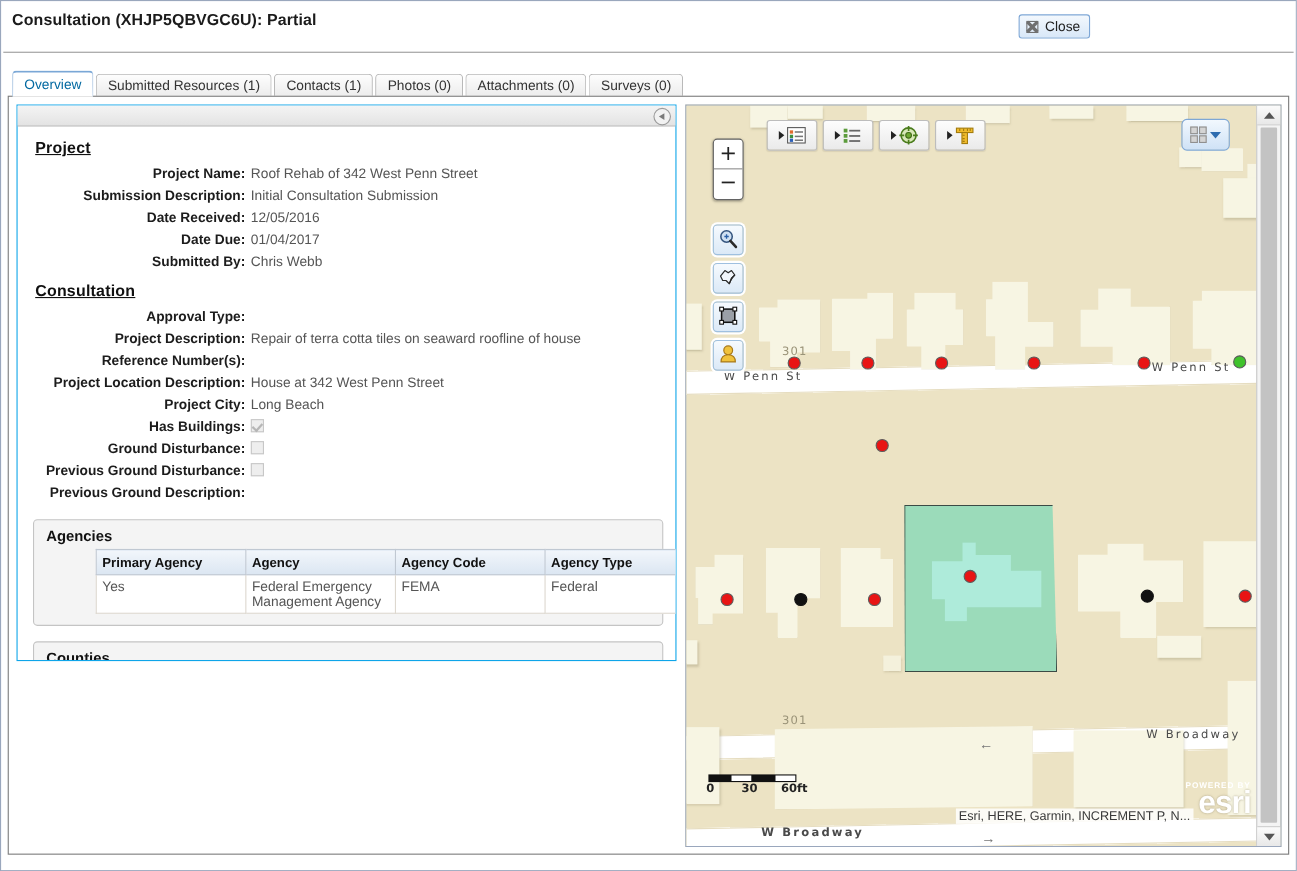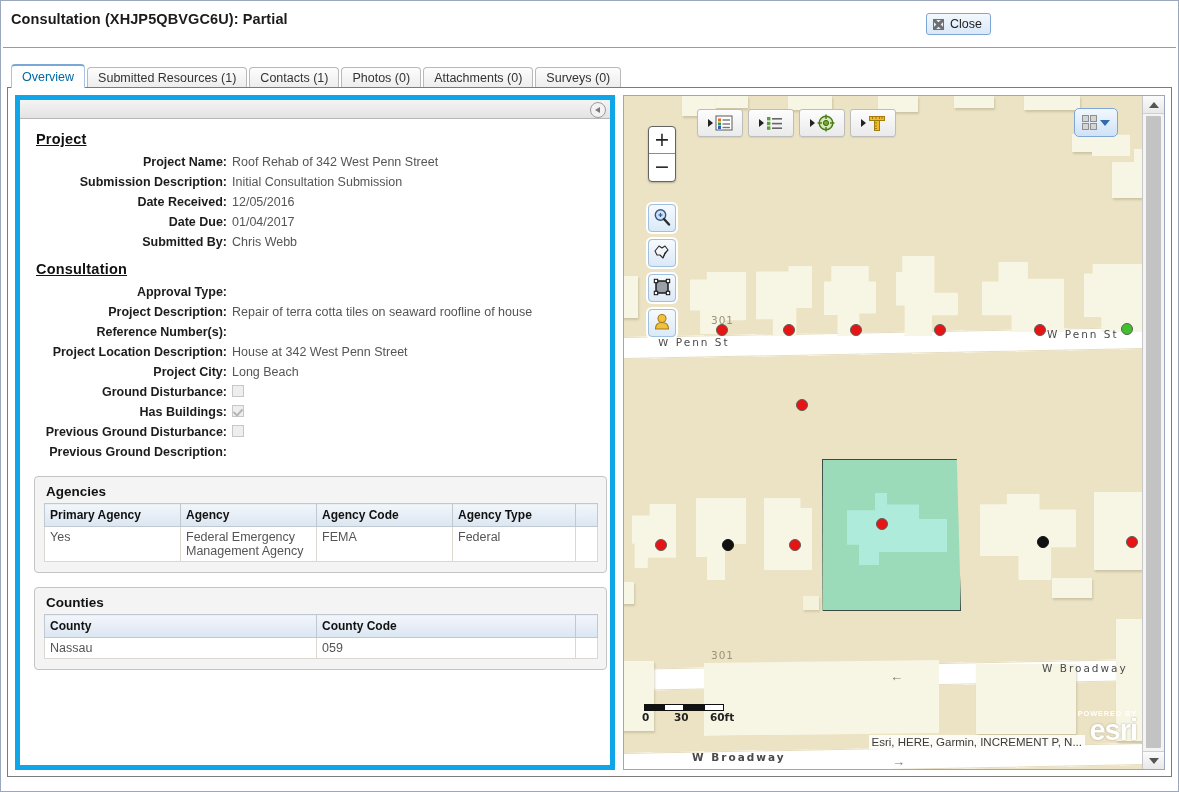--- a/index.html
+++ b/index.html
@@ -37,22 +37,22 @@
        background:linear-gradient(#fdfdfd,#ececec);color:#333;font-size:12.5px;
        margin-right:2px;cursor:pointer;white-space:nowrap;}
   .tab.active{height:24px;line-height:23px;background:#fff;border-color:#a9c4e2;border-top:2px solid #7aa7d6;
               color:#0369a1;position:relative;z-index:3;}
 
   
   .content{position:absolute;left:6px;top:86px;width:1165px;height:690px;
            border:1px solid #7b7b7b;box-sizing:border-box;background:#fff;}
 
   
-  .left{position:absolute;left:7px;top:7px;width:600px;height:675px;
-        border:5px solid #0ea5e9;box-sizing:border-box;background:#fff;}
+  .left{position:absolute;left:7px;top:7px;width:600px;height:506px;
+        border:1px solid #0ea5e9;box-sizing:border-box;background:#fff;}
   .left-bar{height:18px;background:linear-gradient(#f4f4f4,#e3e3e3);border-bottom:1px solid #b6b6b6;
             position:relative;}
   .collapse-icon{position:absolute;right:4px;top:2px;width:14px;height:14px;border-radius:50%;
                  border:1px solid #9b9b9b;background:#f2f2f2;cursor:pointer;}
   .collapse-icon:after{content:"";position:absolute;left:4px;top:3.5px;
                  border-top:3.5px solid transparent;border-bottom:3.5px solid transparent;
                  border-right:5px solid #7a7a7a;}
   .left-body{position:absolute;left:0;top:19px;right:0;bottom:0;overflow:hidden;padding:8px 0 0 0;}
 
   h3.sec{margin:4px 0 5px 16px;font-size:14.5px;font-weight:bold;color:#111;
@@ -65,21 +65,21 @@
   .row .val{color:#555;}
   .cbx{display:inline-block;width:12px;height:12px;border:1px solid #c7c7c7;background:#eee;
        box-sizing:border-box;position:relative;vertical-align:-2px;margin-top:3px;}
   .cbx.on:after{content:"";position:absolute;left:2px;top:1px;width:4px;height:7px;
        border:solid #b6b6b6;border-width:0 2px 2px 0;transform:rotate(42deg);}
 
   
   .gbox{margin:14px 0 0 14px;width:573px;box-sizing:border-box;
         border:1px solid #c4c4c4;border-radius:4px;background:#f4f4f4;padding:7px 9px 10px 9px;}
   .gbox h4{margin:0 0 4px 2px;font-size:13.5px;font-weight:bold;color:#111;}
-  table.grid{border-collapse:collapse;width:553px;background:#fff;table-layout:fixed;}
+  table.grid{border-collapse:collapse;width:553px;background:#fff;table-layout:fixed;margin-left:47px;}
   table.grid th{background:linear-gradient(#f2f6fb,#dbe6f2);border:1px solid #c0c8d2;
       font-size:12px;font-weight:bold;color:#111;text-align:left;padding:3px 5px;height:16px;}
   table.grid td{border:1px solid #ddd8cf;border-top:none;font-size:12.5px;color:#555;
       padding:3px 5px;vertical-align:top;}
 
   
   .mapwrap{position:absolute;left:615px;top:7px;width:542px;height:675px;
            border:1px solid #9aa7bd;box-sizing:border-box;background:#ece3c4;overflow:hidden;}
   .map{position:absolute;left:0;top:0;width:519px;height:673px;overflow:hidden;background:#ece3c4;}
   .bldg{position:absolute;background:#f7f5e3;box-shadow:1px 2px 2px rgba(150,140,110,.35);}
@@ -206,26 +206,26 @@
         <div class="row">
           <span class="lbl">Project Location Description:</span>
           <span class="val">House at 342 West Penn Street</span>
         </div>
         <div class="row">
           <span class="lbl">Project City:</span>
           <span class="val">Long Beach</span>
         </div>
 
         <div class="row">
+          <span class="lbl">Has Buildings:</span>
+          <span class="cbx on"></span>
+        </div>
+        <div class="row">
           <span class="lbl">Ground Disturbance:</span>
           <span class="cbx"></span>
-        </div>
-        <div class="row">
-          <span class="lbl">Has Buildings:</span>
-          <span class="cbx on"></span>
         </div>
         <div class="row">
           <span class="lbl">Previous Ground Disturbance:</span>
           <span class="cbx"></span>
         </div>
         <div class="row">
           <span class="lbl">Previous Ground Description:</span>
           <span class="val"></span>
         </div>
 

